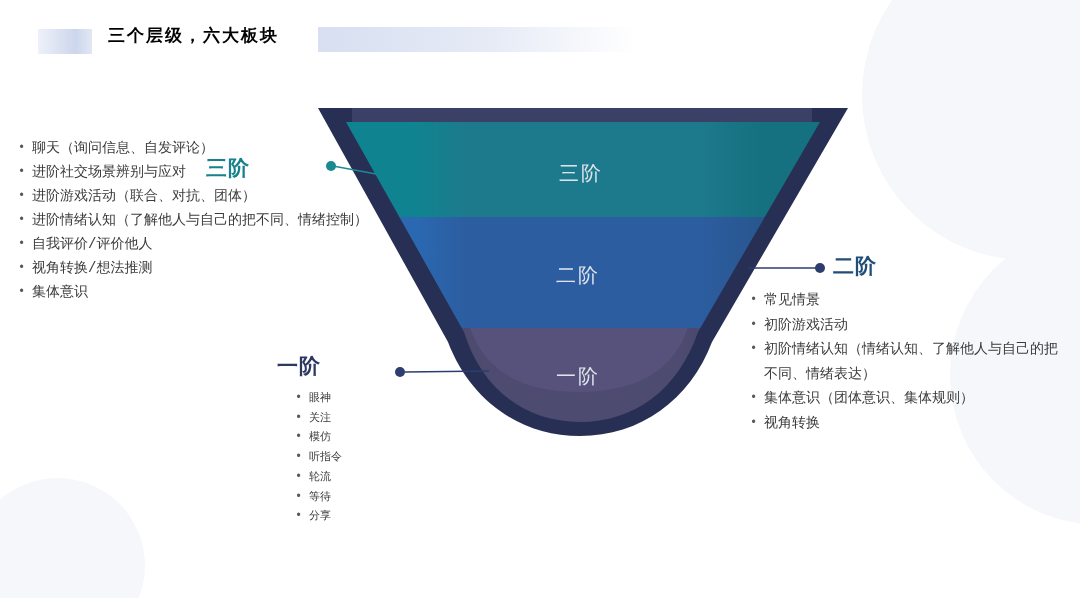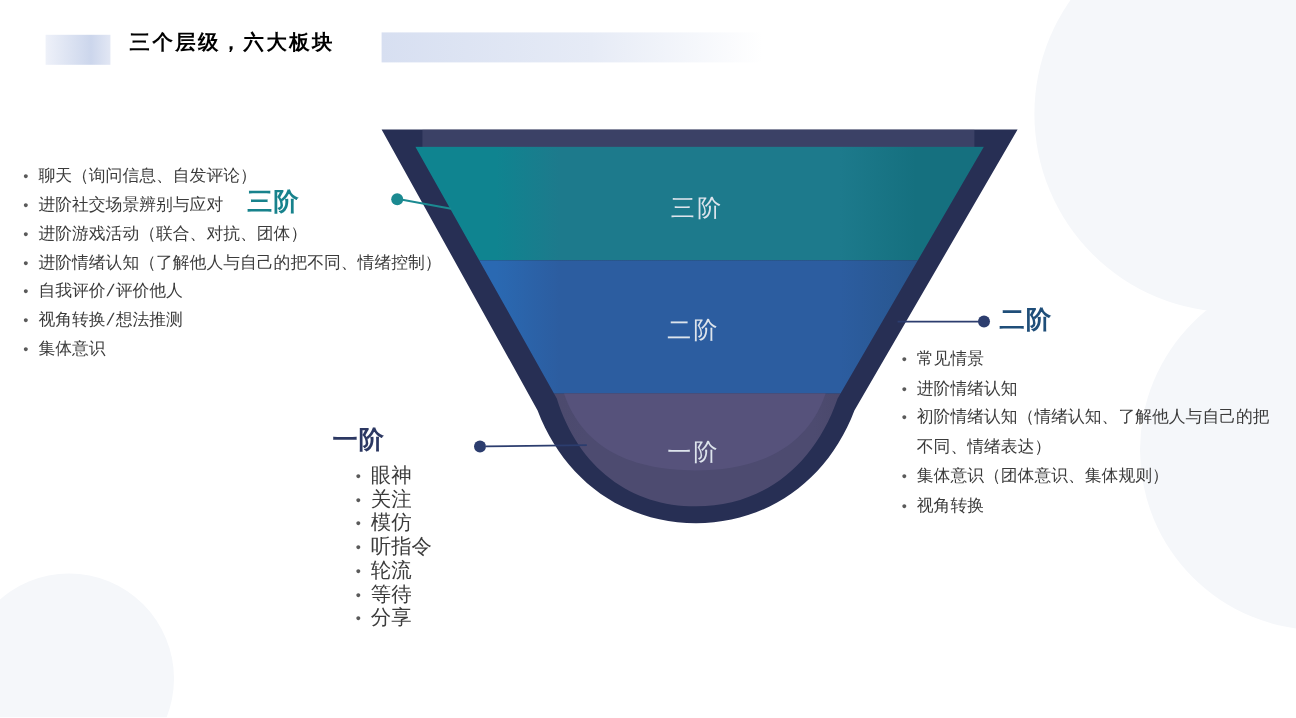--- a/index.html
+++ b/index.html
@@ -33,21 +33,21 @@
     line-height:24px;
   }
   ul.blist li::before{
     content:"\2022";position:absolute;left:2px;top:0;color:#5a5a5a;font-size:12px;
   }
   ul.left-list{left:16px;top:136px;}
   ul.left-list li{white-space:nowrap;}
   ul.right-list{left:748px;top:288px;width:318px;}
   ul.right-list li{line-height:24.5px;}
   ul.bottom-list{left:293px;top:389px;}
-  ul.bottom-list li{font-size:17px;line-height:19.7px;white-space:nowrap;}
+  ul.bottom-list li{font-size:11px;line-height:19.7px;white-space:nowrap;}
 </style>
 </head>
 <body>
 
 <div class="slide">
 
   <div class="deco-circle" style="left:862px;top:-70px;width:330px;height:330px;"></div>
   <div class="deco-circle" style="left:950px;top:225px;width:300px;height:300px;"></div>
   <div class="deco-circle" style="left:-30px;top:478px;width:175px;height:175px;"></div>
 
@@ -123,21 +123,21 @@
       <li><span>进阶社交场景辨别与应对</span></li>
       <li><span>进阶游戏活动（联合、对抗、团体）</span></li>
       <li><span>进阶情绪认知（了解他人与自己的把不同、情绪控制）</span></li>
       <li><span>自我评价/评价他人</span></li>
       <li><span>视角转换/想法推测</span></li>
       <li><span>集体意识</span></li>
     </ul>
 
   <ul class="blist right-list">
       <li><span>常见情景</span></li>
-      <li><span>进阶情绪认知</span></li>
+      <li><span>初阶游戏活动</span></li>
       <li><span>初阶情绪认知（情绪认知、了解他人与自己的把不同、情绪表达）</span></li>
       <li><span>集体意识（团体意识、集体规则）</span></li>
       <li><span>视角转换</span></li>
     </ul>
 
   <ul class="blist bottom-list">
       <li><span>眼神</span></li>
       <li><span>关注</span></li>
       <li><span>模仿</span></li>
       <li><span>听指令</span></li>

